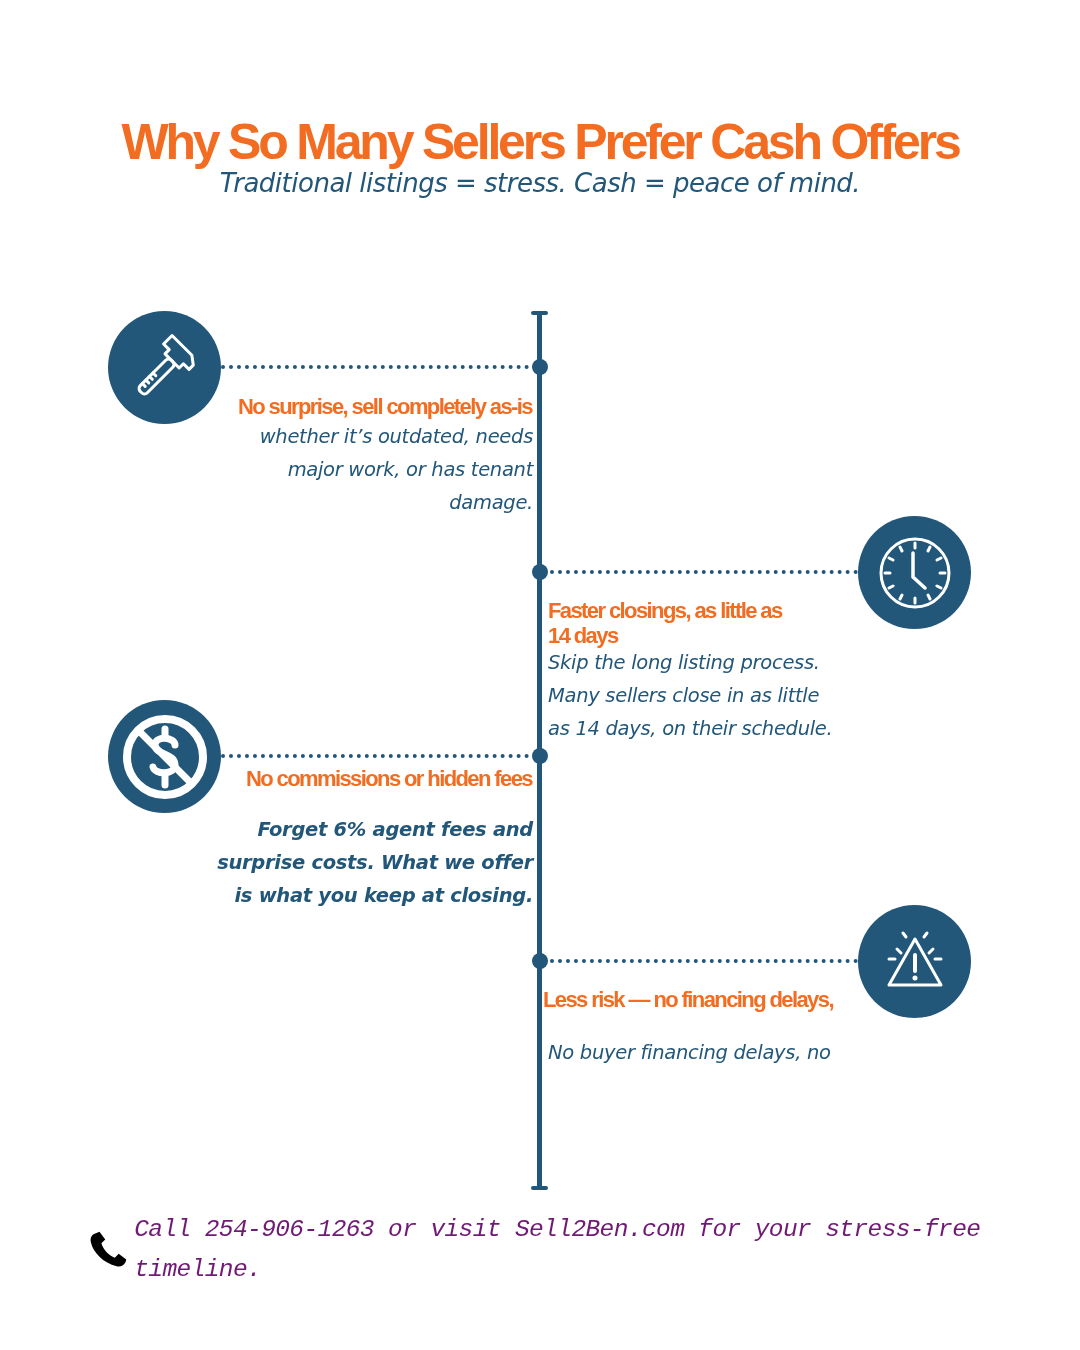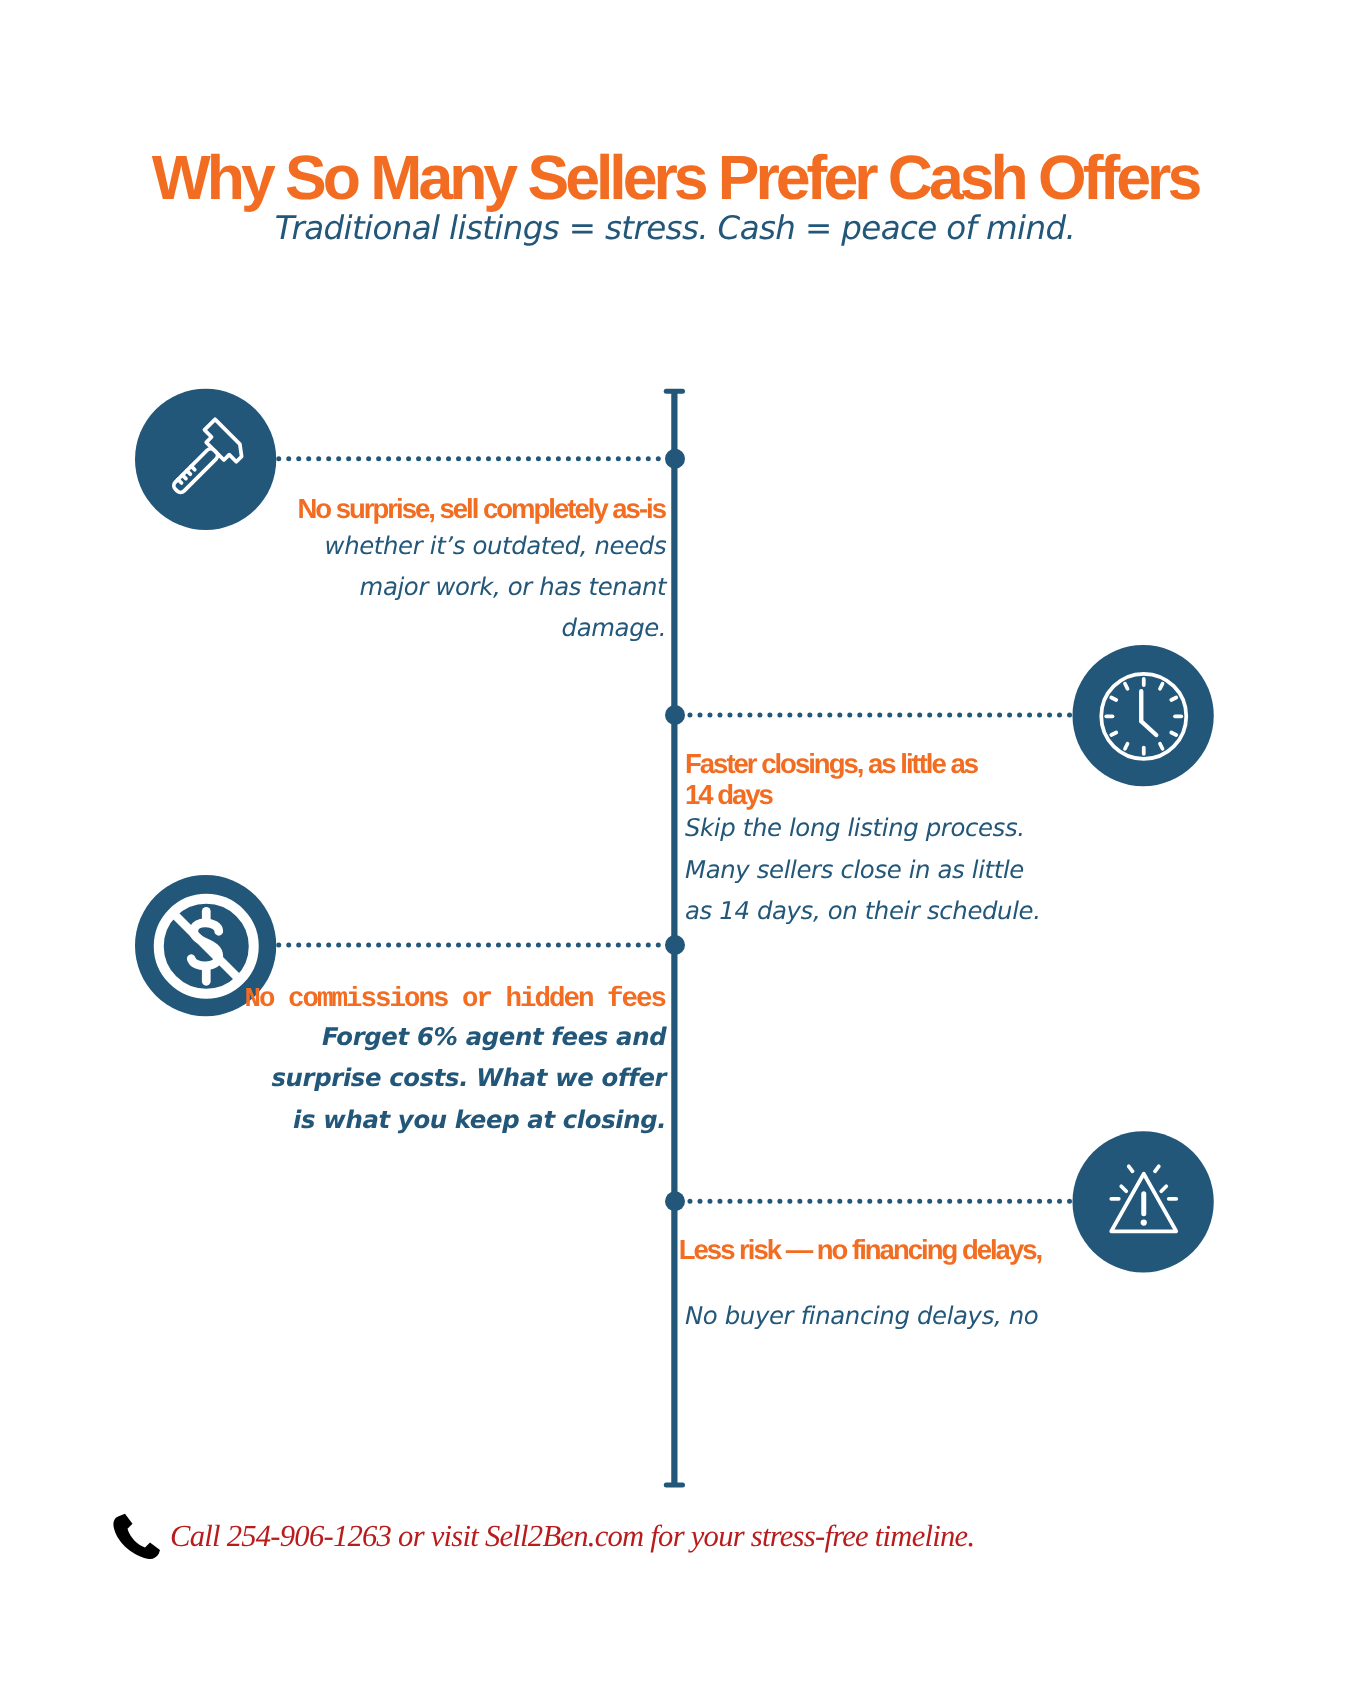--- a/index.html
+++ b/index.html
@@ -29,22 +29,22 @@
   }
   .body {
     position: absolute; font-family: "DejaVu Sans", sans-serif; font-style: italic;
     font-size: 19.5px; color: #22577a; line-height: 33px; letter-spacing: -0.3px;
   }
   .right-align { text-align: right; }
   .footer {
     position: absolute; top: 1210px; left: 88px; display: flex; align-items: center; gap: 6px;
   }
   .footer-text {
-    font-family: Liberation Serif, serif; font-style: italic; font-size: 24.5px;
-    color: #b91c1c; letter-spacing: -0.6px; line-height: 40px;
+    font-family: Liberation Mono, monospace; font-style: italic; font-size: 24.5px;
+    color: #701a75; letter-spacing: -0.6px; line-height: 40px;
   }
 </style>
 </head>
 <body>
 
 <div class="title">Why So Many Sellers Prefer Cash Offers</div>
 <div class="subtitle">Traditional listings = stress. Cash = peace of mind.</div>
 
 <div class="spine"></div>
 <div class="cap" style="top:311px;"></div>
@@ -110,21 +110,21 @@
     <svg width="88" height="88" viewBox="0 0 88 88" fill="none" stroke="#fff" stroke-linecap="round">
       <circle cx="44" cy="44" r="38" stroke-width="8"></circle>
       <line x1="18" y1="18" x2="70" y2="70" stroke-width="7"></line>
       <path d="M54 32 C54 24 34 22 34 32 C34 42 54 40 54 52 C54 62 34 62 32 54" stroke-width="7"></path>
       <line x1="44" y1="16" x2="44" y2="24" stroke-width="7"></line>
       <line x1="44" y1="62" x2="44" y2="72" stroke-width="7"></line>
     </svg>
   </div>
   <div class="dots" style="left:221px; top:754px; width:316px;"></div>
   <div class="node" style="left:532px; top:748px;"></div>
-  <div class="head right-align" style="left:150px; width:382px; top:787px;font-family:Liberation Mono, monospace;">No commissions or hidden fees</div>
+  <div class="head right-align" style="left:150px; width:382px; top:766px;">No commissions or hidden fees</div>
   <div class="body right-align" style="left:150px; width:383px; top:813px;font-weight:bold;">
     <div>Forget 6% agent fees and</div>
     <div>surprise costs. What we offer</div>
     <div>is what you keep at closing.</div>
   </div>
 </div>
 
 <div>
   <div class="circle" style="left:858px; top:905px;">
     <svg width="80" height="70" viewBox="0 0 80 70" fill="none" stroke="#fff" stroke-width="3" stroke-linejoin="round" stroke-linecap="round">

